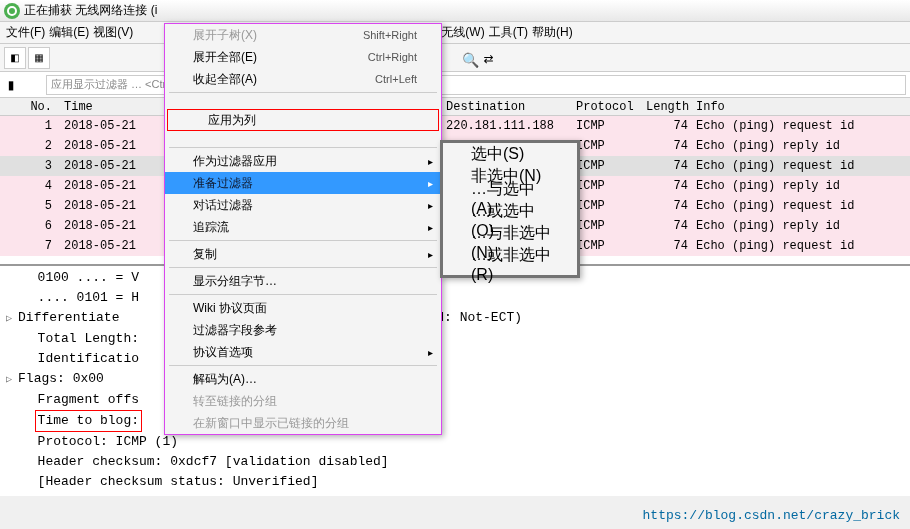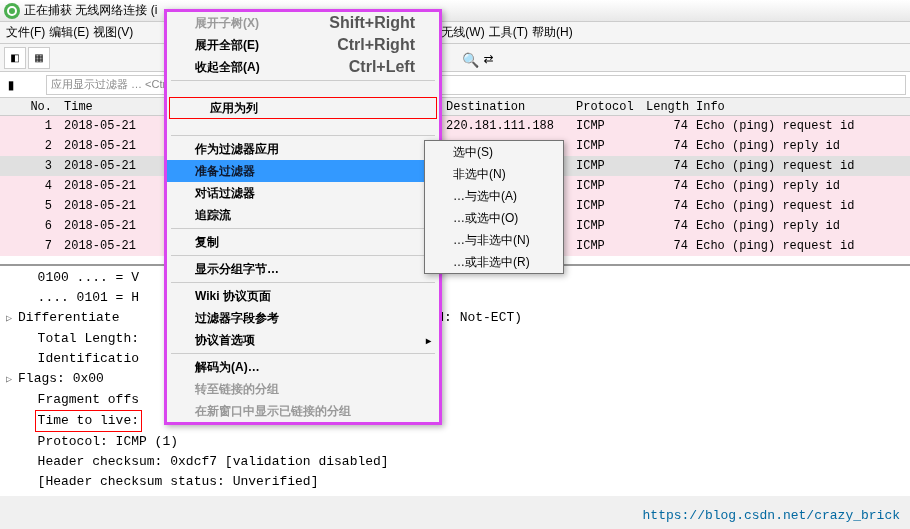--- a/index.html
+++ b/index.html
@@ -141,29 +141,28 @@
       margin-left: -16px;
     }
     .highlight-red {
       border: 1px solid red;
       display: inline-block;
       padding: 0 2px;
       margin-left: -3px;
     }
     .context-menu {
       position: absolute;
-      top: 9px;
+      top: 23px;
       left: 164px;
       width: 278px;
       background: #f4f4f4;
-      border: 3px solid #d946ef;
+      border: 1px solid #d946ef;
       box-shadow: 2px 2px 6px rgba(0,0,0,0.3);
       z-index: 100;
       font-size: 12px;
-      font-weight: bold;
     }
     .ctx-item {
       display: flex;
       justify-content: space-between;
       align-items: center;
       padding: 4px 24px 4px 28px;
       height: 22px;
       cursor: pointer;
       position: relative;
     }
@@ -172,38 +171,38 @@
       content: "▸";
       position: absolute;
       right: 8px;
       font-size: 10px;
     }
     .ctx-sep {
       height: 1px;
       background: #ccc;
       margin: 2px 4px;
     }
-    .ctx-shortcut { color: #555; font-size: 16px; }
+    .ctx-shortcut { color: #555; font-size: 11px; }
     .ctx-item.boxed {
       border: 1px solid red;
       margin: 16px 2px;
       padding-left: 40px;
     }
     .ctx-item.hover-blue { background: #3399ff; color: #0f172a; }
     .ctx-item.hover-blue::after { color: #fff; }
     .submenu {
       position: absolute;
       top: 140px;
-      left: 424px;
+      left: 440px;
       width: 140px;
       background: #f4f4f4;
-      border: 1px solid #737373;
+      border: 3px solid #737373;
       box-shadow: 2px 2px 6px rgba(0,0,0,0.3);
       z-index: 101;
-      font-size: 12px;
+      font-size: 16px;
     }
     .watermark {
       position: absolute;
       bottom: 6px;
       right: 10px;
       color: #0369a1;
       font-size: 13px;
       font-family: "Courier New", monospace;
     }
     .find-icons {
@@ -326,21 +325,21 @@
 </div>
 
 <div class="details-pane">
   <div class="details-line">  0100 .... = V</div>
   <div class="details-line">  .... 0101 = H</div>
   <div class="details-line expandable"><span>Differentiate</span><span style="margin-left:270px">50, ECN: Not-ECT)</span></div>
   <div class="details-line">  Total Length:</div>
   <div class="details-line">  Identificatio</div>
   <div class="details-line expandable">Flags: 0x00</div>
   <div class="details-line">  Fragment offs</div>
-  <div class="details-line">  <span class="highlight-red">Time to live:</span></div>
+  <div class="details-line">  <span class="highlight-red">Time to blog:</span></div>
   <div class="details-line">  Protocol: ICMP (1)</div>
   <div class="details-line">  Header checksum: 0xdcf7 [validation disabled]</div>
   <div class="details-line">  [Header checksum status: Unverified]</div>
 </div>
 
 <div class="context-menu" id="ctxmenu">
     <div class="ctx-item disabled">
       <span>展开子树(X)</span>
       <span class="ctx-shortcut">Shift+Right</span>
     </div>

